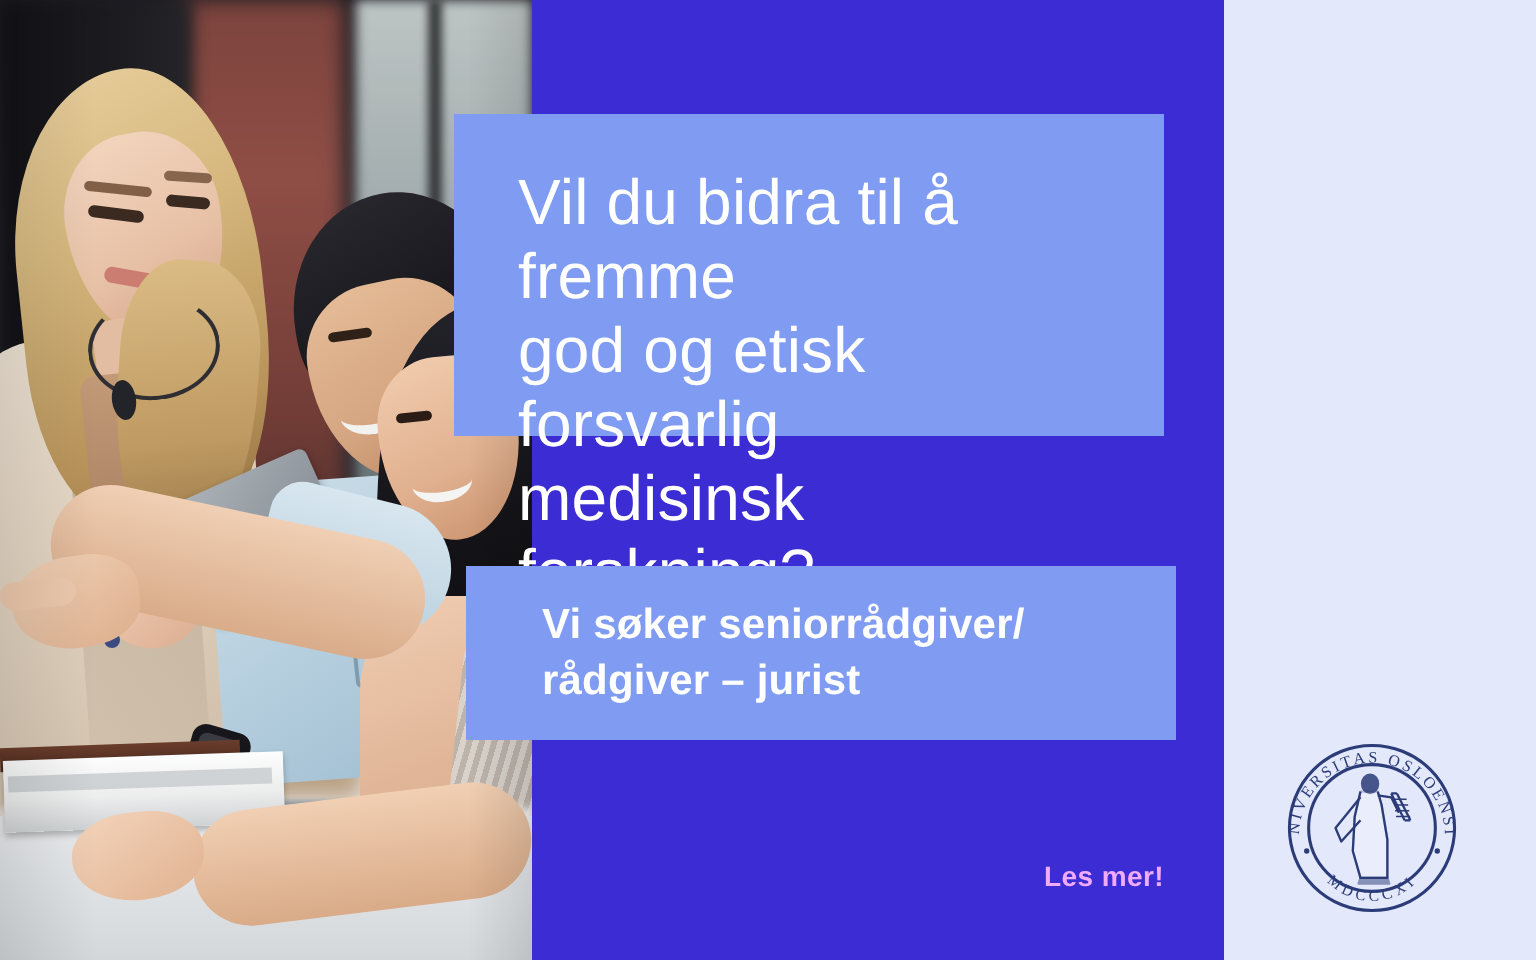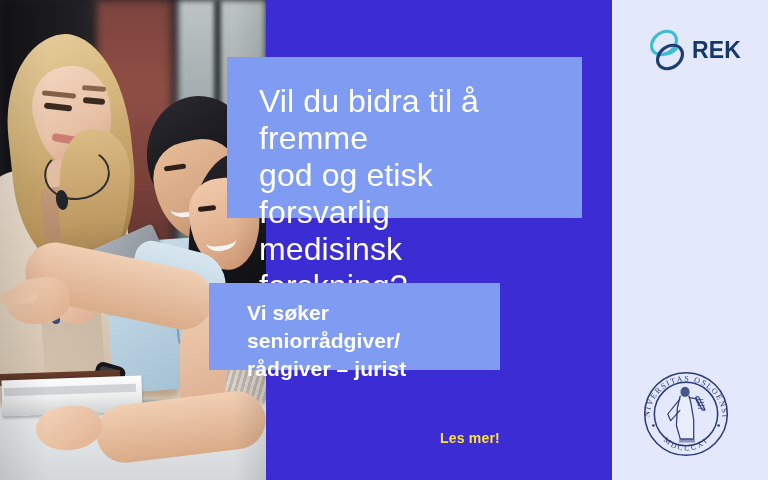--- a/index.html
+++ b/index.html
@@ -359,39 +359,40 @@
   }
   #headline-text {
     color: #ffffff;
     font-size: 32px;
     line-height: 37px;
     font-weight: 400;
     letter-spacing: .1px;
     white-space: pre-line;
   }
   #job-box {
-    left: 209px; top: 283px;
-    width: 291px; height: 87px;
+    left: 233px; top: 283px;
+    width: 355px; height: 87px;
     padding: 16px 18px 0 38px;
   }
   #job-text {
     color: #ffffff;
     font-size: 21px;
     line-height: 28px;
     font-weight: 700;
     letter-spacing: .1px;
     white-space: pre-line;
   }
 
   
   #cta {
     position: absolute;
     left: 440px; top: 430px;
     width: 142px;
-    color: #fde047;
+    text-align: right;
+    color: #f0abfc;
     font-size: 14px;
     font-weight: 700;
     letter-spacing: .2px;
     cursor: pointer;
   }
 
   
   #rek-logo {
     position: absolute;
     left: 648px; top: 26px;
@@ -497,28 +498,20 @@
 medisinsk forskning?</div>
   </div>
 
   <div class="textbox" id="job-box">
     <div id="job-text">Vi søker seniorrådgiver/
 rådgiver – jurist</div>
   </div>
 
   <div id="cta">Les mer!</div>
 
-  <div id="rek-logo">
-    <svg id="rek-mark" viewBox="0 0 40 44">
-      <ellipse cx="16" cy="15" rx="13.5" ry="10.5" transform="rotate(-38 16 15)" fill="none" stroke="#3FBCD4" stroke-width="3.2"></ellipse>
-      <ellipse cx="22" cy="29" rx="13.5" ry="10.5" transform="rotate(-38 22 29)" fill="none" stroke="#1C3E74" stroke-width="3.2"></ellipse>
-      <path d="M10 24 A13.5 10.5 0 0 0 22 27" transform="rotate(-38 16 15)" fill="none" stroke="#3FBCD4" stroke-width="3.2" stroke-linecap="round"></path>
-    </svg>
-    <span id="rek-word">REK</span>
-  </div>
 
   <div id="uio-seal">
     <svg viewBox="0 0 100 100" width="96" height="96">
       <defs>
         <path id="arcTop" d="M 12,54 A 38,38 0 0 1 88,54" fill="none"></path>
         <path id="arcBot" d="M 18,56 A 32,32 0 0 0 82,56" fill="none"></path>
       </defs>
       <circle cx="50" cy="50" r="43" fill="none" stroke="#2B3C78" stroke-width="1.6"></circle>
       <circle cx="50" cy="50" r="33" fill="none" stroke="#2B3C78" stroke-width="1.6"></circle>
 

